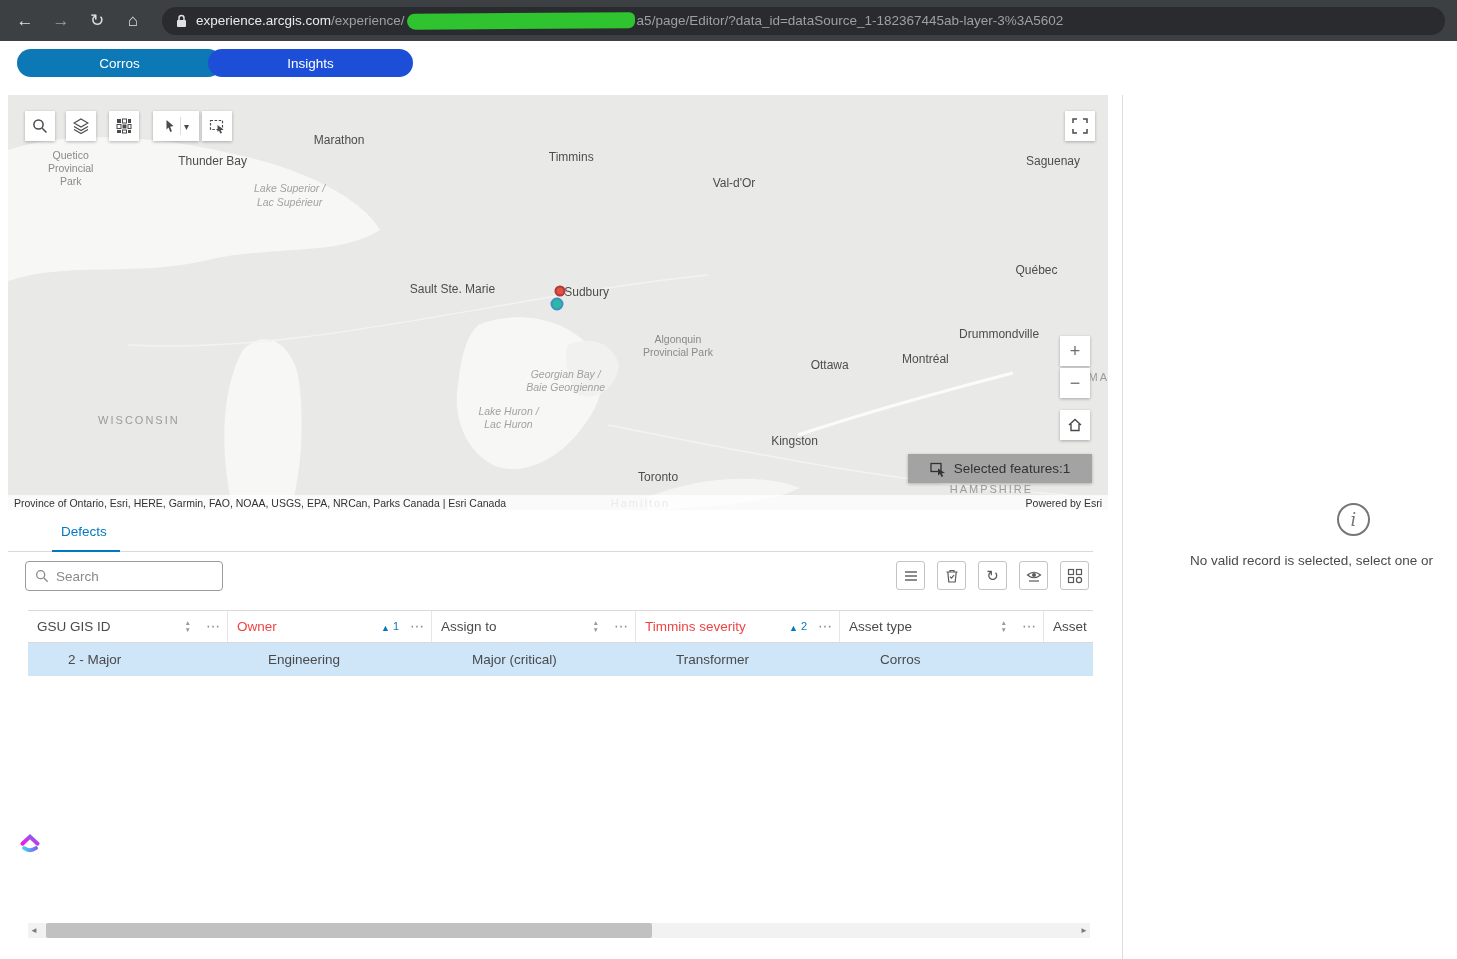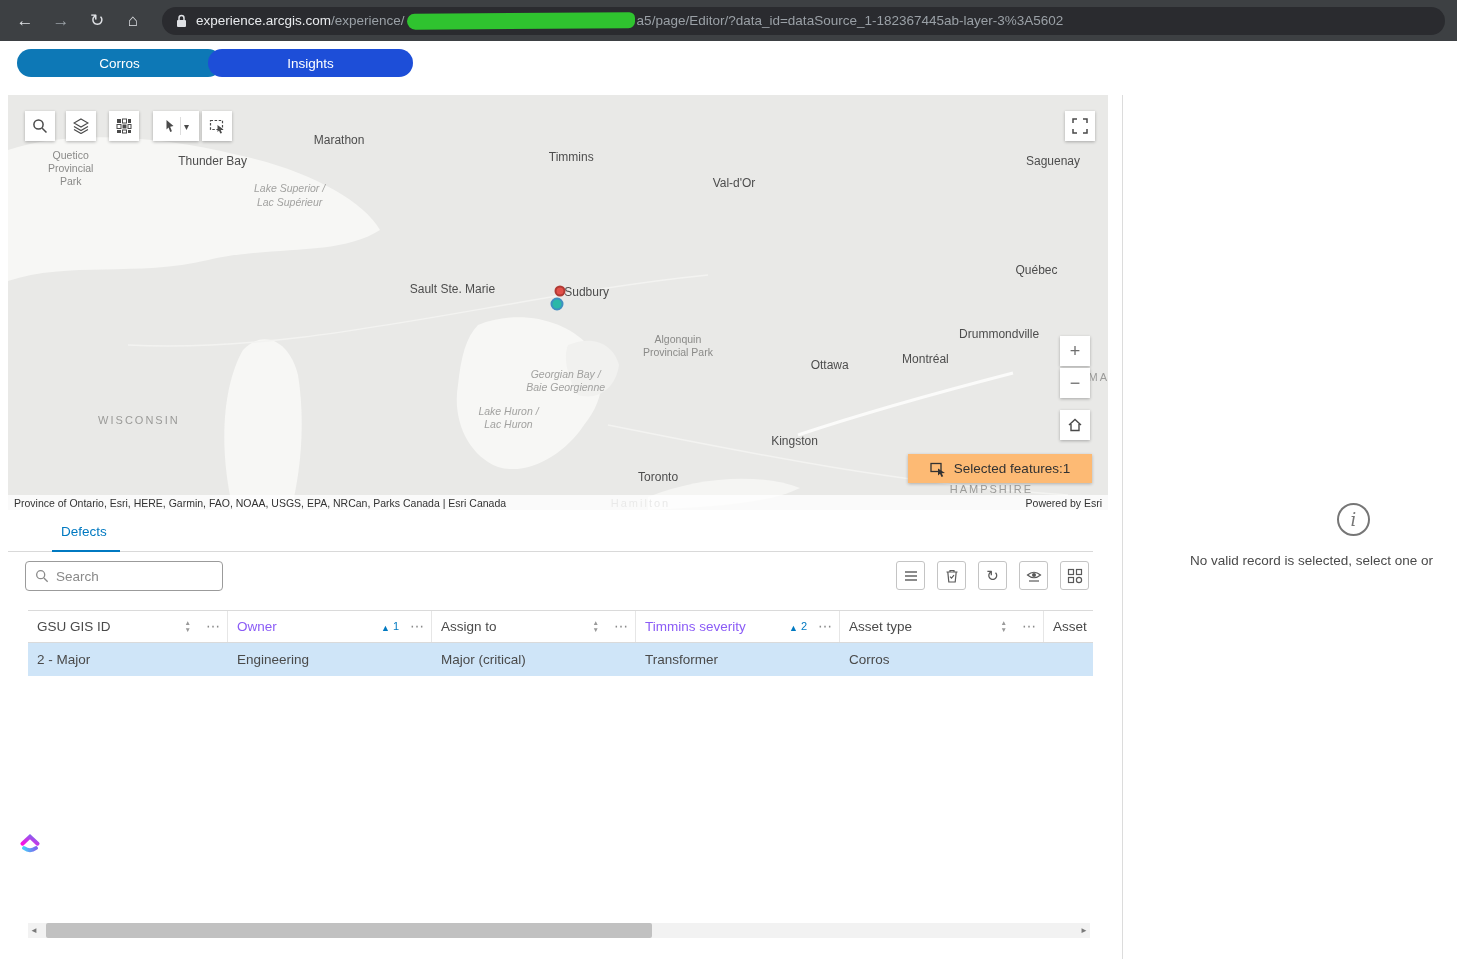--- a/index.html
+++ b/index.html
@@ -42,21 +42,21 @@
   .mlabel.region { font-size: 11px; color: #9b9b99; letter-spacing: 2px; }
   .marker { position: absolute; transform: translate(-50%,-50%); border-radius: 50%;
             border: 2px solid; }
   .mapbtn { position: absolute; width: 30px; height: 30px; background: #fff;
             box-shadow: 0 1px 3px rgba(0,0,0,.28); display: flex; align-items: center;
             justify-content: center; cursor: pointer; color: #4a4a4a; }
   .mapbtn.wide { width: 46px; gap: 3px; }
   .mapbtn .vdiv { width: 1px; height: 18px; background: #ddd; }
   .zoomtxt { font-size: 18px; color: #6e6e6e; }
   .selpill { position: absolute; left: 900px; top: 359px; width: 184px; height: 29px;
-             background: #fdba74; box-shadow: 0 1px 3px rgba(0,0,0,.25); display: flex;
+             background: #a3a3a3; box-shadow: 0 1px 3px rgba(0,0,0,.25); display: flex;
              align-items: center; justify-content: center; gap: 7px; font-size: 13.5px;
              color: #323232; cursor: pointer; }
   .attrib { position: absolute; left: 0; right: 0; bottom: 0; height: 15px;
             background: rgba(255,255,255,.78); display: flex; align-items: center;
             justify-content: space-between; padding: 0 6px; font-size: 10.5px; color: #323232; }
 
   
   .tablew { position: absolute; left: 8px; top: 515px; width: 1085px; height: 432px; background: #fff; }
   .ttabs { position: relative; height: 37px; border-bottom: 1px solid #d9d9d9; }
   .ttab { position: absolute; left: 53px; top: 9px; font-size: 13.5px; color: #0079c1; cursor: pointer; }
@@ -68,28 +68,28 @@
   .searchbox input { border: none; outline: none; flex: 1; font-size: 13.5px;
                      font-family: "Liberation Sans", sans-serif; color: #4a4a4a; background: transparent; }
   .searchbox input::placeholder { color: #8a8a8a; }
   .tbtn { position: absolute; top: 9px; width: 29px; height: 29px; border: 1px solid #c4c4c4;
           border-radius: 3px; display: flex; align-items: center; justify-content: center;
           color: #595959; cursor: pointer; background: #fff; font-size: 15px; }
   .tscroll { position: relative; margin-left: 20px; width: 1065px; overflow: hidden; }
   .thead { display: flex; height: 33px; border-top: 1px solid #dadada; border-bottom: 1px solid #dadada; }
   .th { position: relative; display: flex; align-items: center; padding-left: 9px;
         border-right: 1px solid #e6e6e6; font-size: 13.5px; color: #4a4a4a; flex: 0 0 auto; cursor: pointer; }
-  .th.sorted .thl { color: #8b5cf6; }
+  .th.sorted .thl { color: #ef4444; }
   .sortboth { position: absolute; right: 36px; top: 8px; color: #9a9a9a; cursor: pointer; }
   .sortboth i { display: block; font-style: normal; font-size: 6.5px; line-height: 7px; }
   .sortasc { position: absolute; right: 32px; top: 9px; color: #0079c1; font-size: 9px; cursor: pointer; }
   .sortasc b { font-size: 11px; font-weight: normal; margin-left: 3px; vertical-align: 1px; }
   .cmenu { position: absolute; right: 7px; top: 7px; color: #8a8a8a; font-size: 14px; cursor: pointer; }
   .trow { display: flex; height: 33px; }
-  .trow.selected { background: #cfe5f8; }
+  .trow.selected { background: #cfe5f8; padding-left: 31px; }
   .td { display: flex; align-items: center; padding-left: 9px; font-size: 13.5px;
         color: #4a4a4a; flex: 0 0 auto; overflow: hidden; white-space: nowrap; }
   .hscroll { position: absolute; left: 20px; top: 408px; width: 1062px; height: 15px;
              background: #f2f2f2; display: flex; align-items: center; }
   .sarrow { width: 12px; text-align: center; font-size: 8px; color: #7a7a7a; cursor: pointer; }
   .strack { position: relative; flex: 1; height: 15px; }
   .sthumb { position: absolute; left: 6px; top: 0; width: 606px; height: 15px;
             background: #c1c1c1; border-radius: 2px; cursor: grab; }
   .clickup { position: absolute; left: 9px; top: 313px; width: 26px; height: 26px; cursor: pointer; }
 

